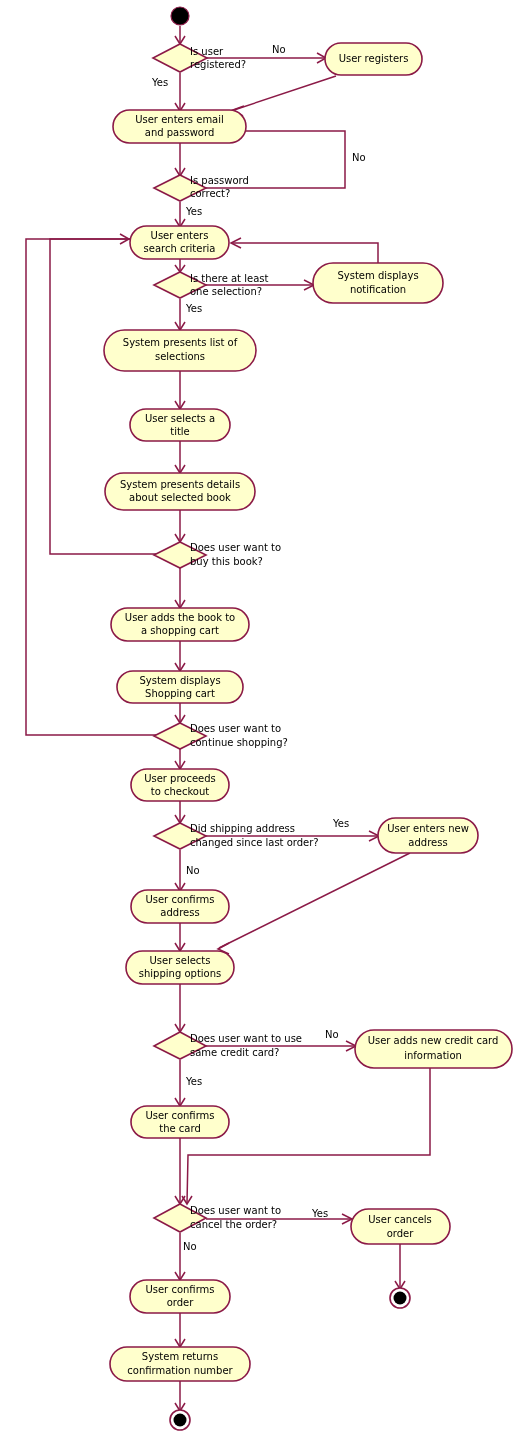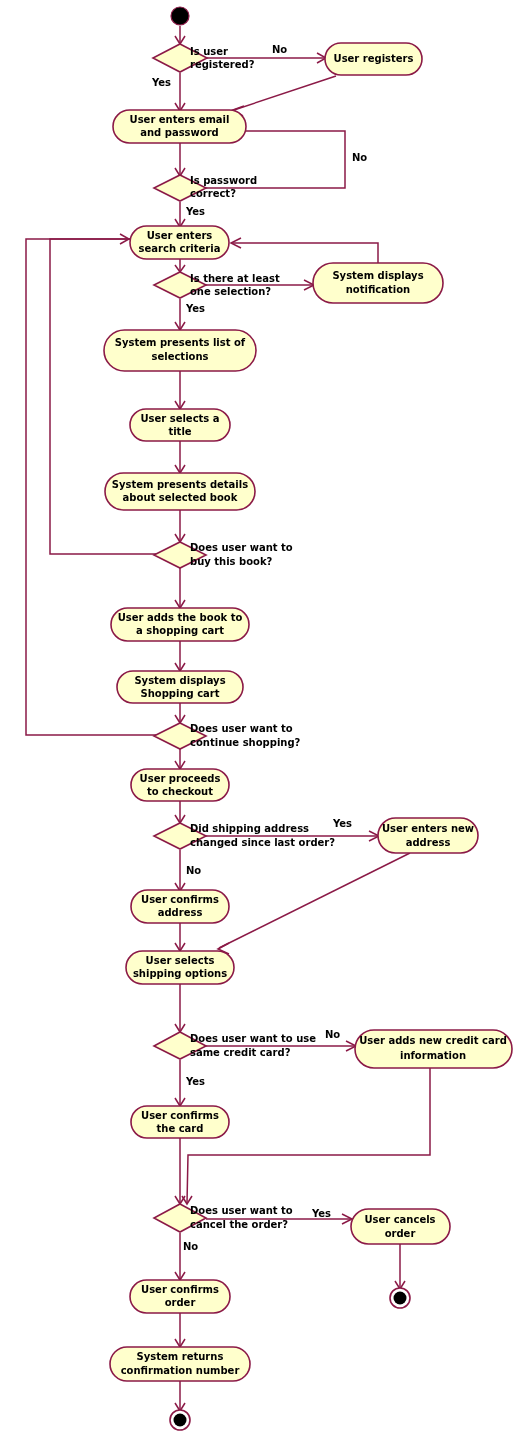--- a/index.html
+++ b/index.html
@@ -10,21 +10,20 @@
   body {
     width: 525px;
     height: 1443px;
     font-family: "DejaVu Sans", sans-serif;
     overflow: hidden;
   }
   #diagram-root {
     position: relative;
     width: 436px;
     height: 1443px;
-    font-weight: bold;
   }
   svg#uml-canvas {
     display: block;
     width: 525px;
     height: 1443px;
   }
   .node-shape {
     fill: #ffffcc;
     stroke: #8b1a47;
     stroke-width: 1.6;

